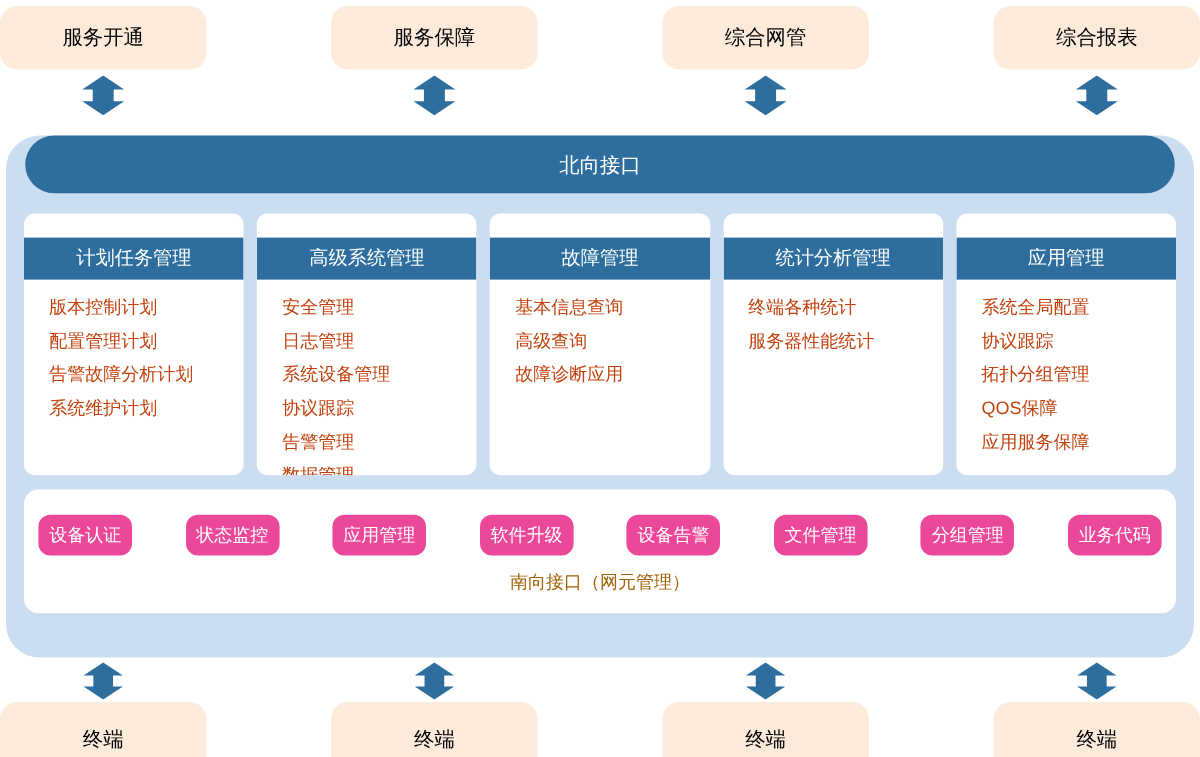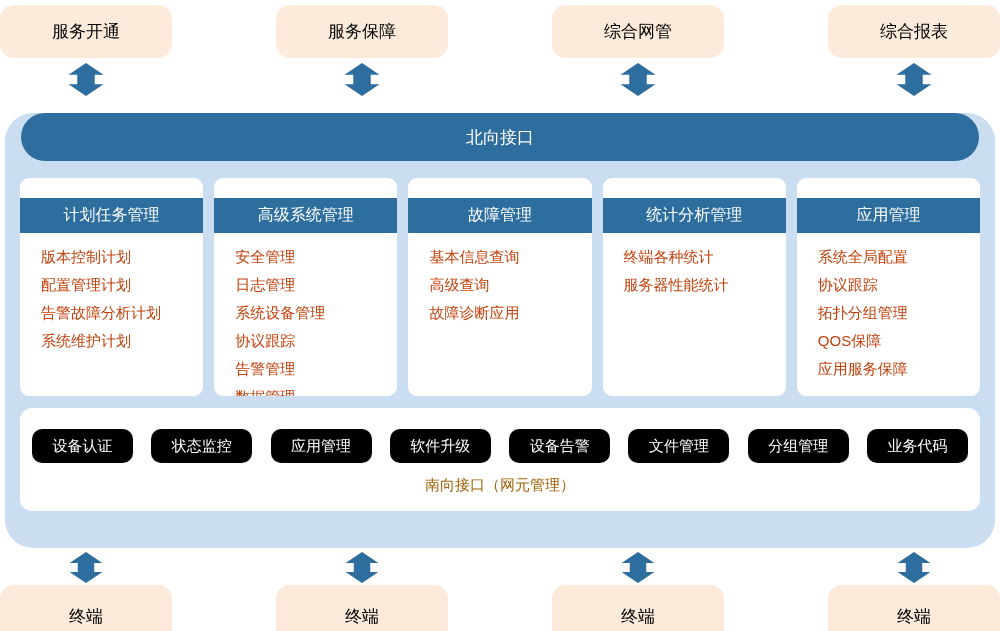--- a/index.html
+++ b/index.html
@@ -88,23 +88,23 @@
     height: 103px;
     background: #ffffff;
     border-radius: 12px;
   }
   .sb-buttons {
     display: flex;
     justify-content: space-between;
     padding: 21px 12px 0;
   }
   .sb-button {
-    width: 101px;
+    width: 78px;
     height: 34px;
-    background: #000000;
+    background: #ec4899;
     border-radius: 10px;
     color: #ffffff;
     font-size: 15px;
     display: flex;
     align-items: center;
     justify-content: center;
   }
   .sb-label {
     text-align: center;
     margin-top: 13px;

